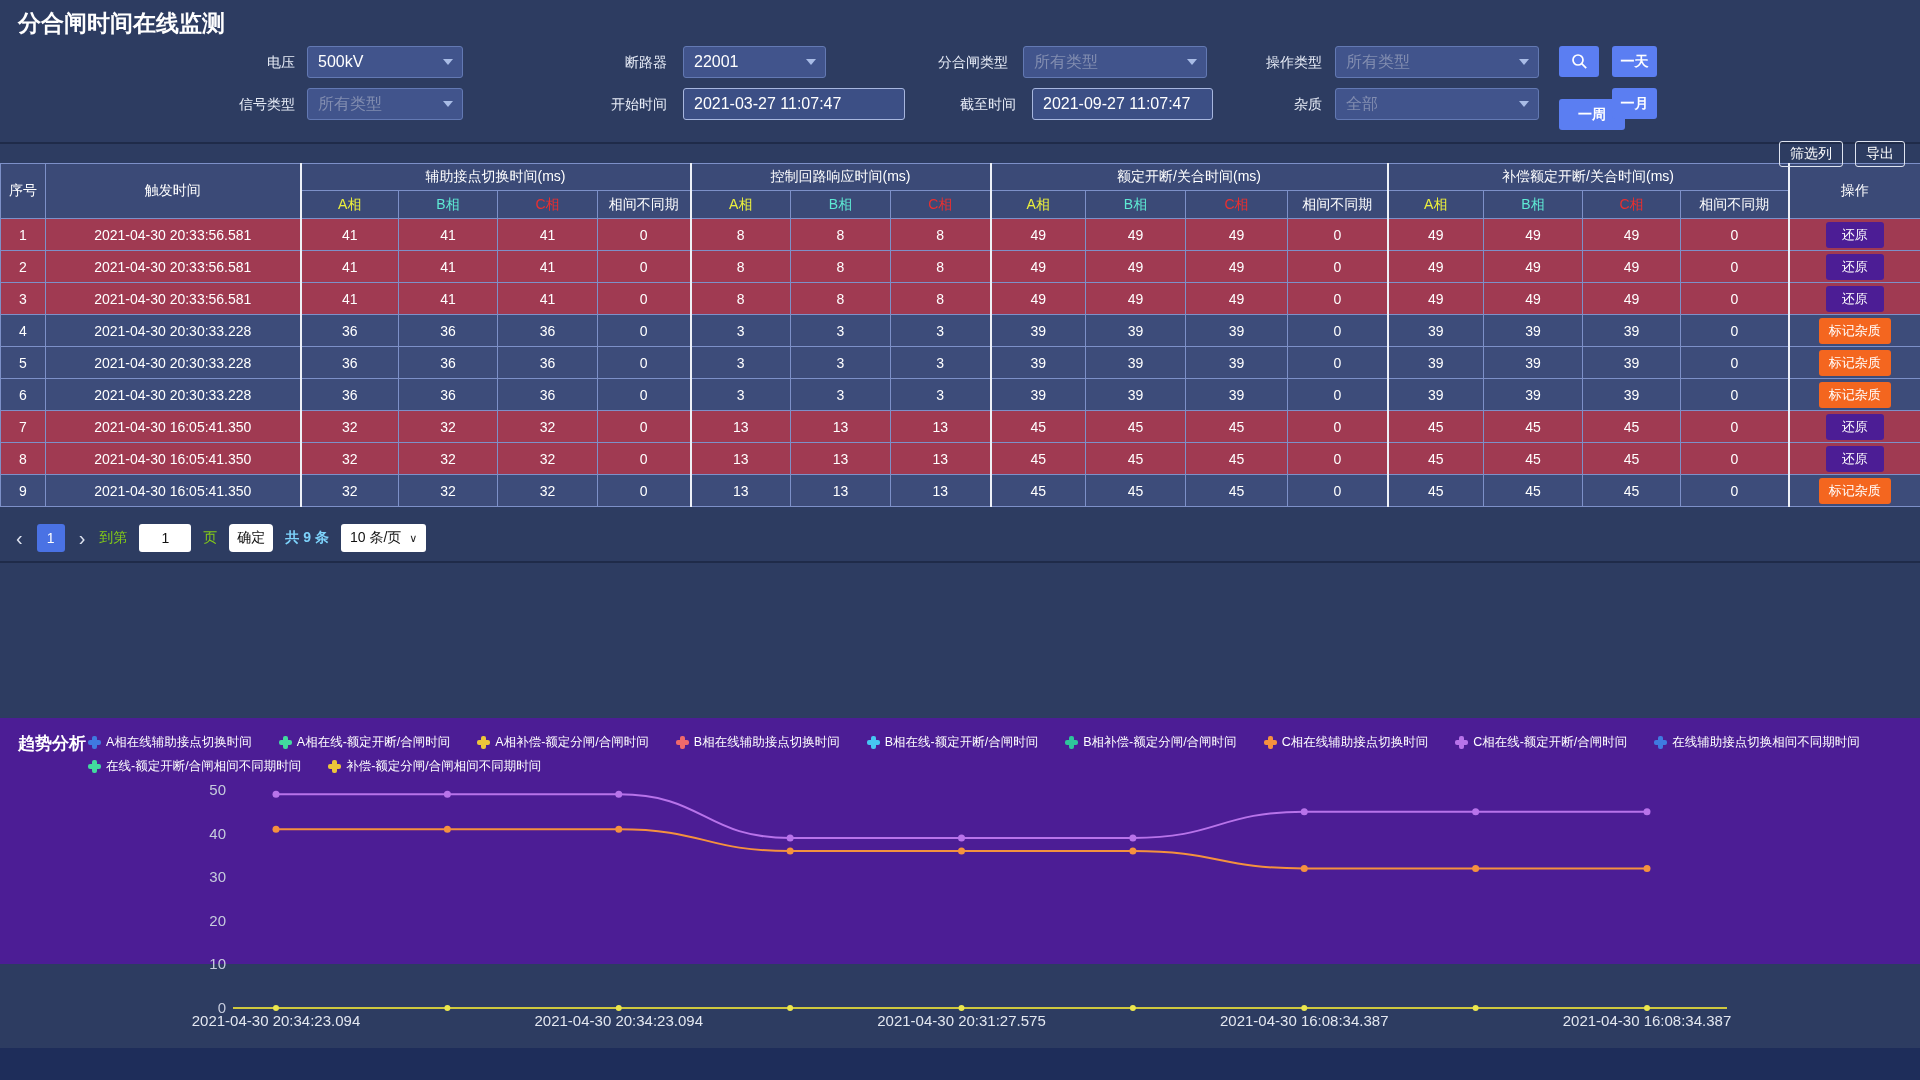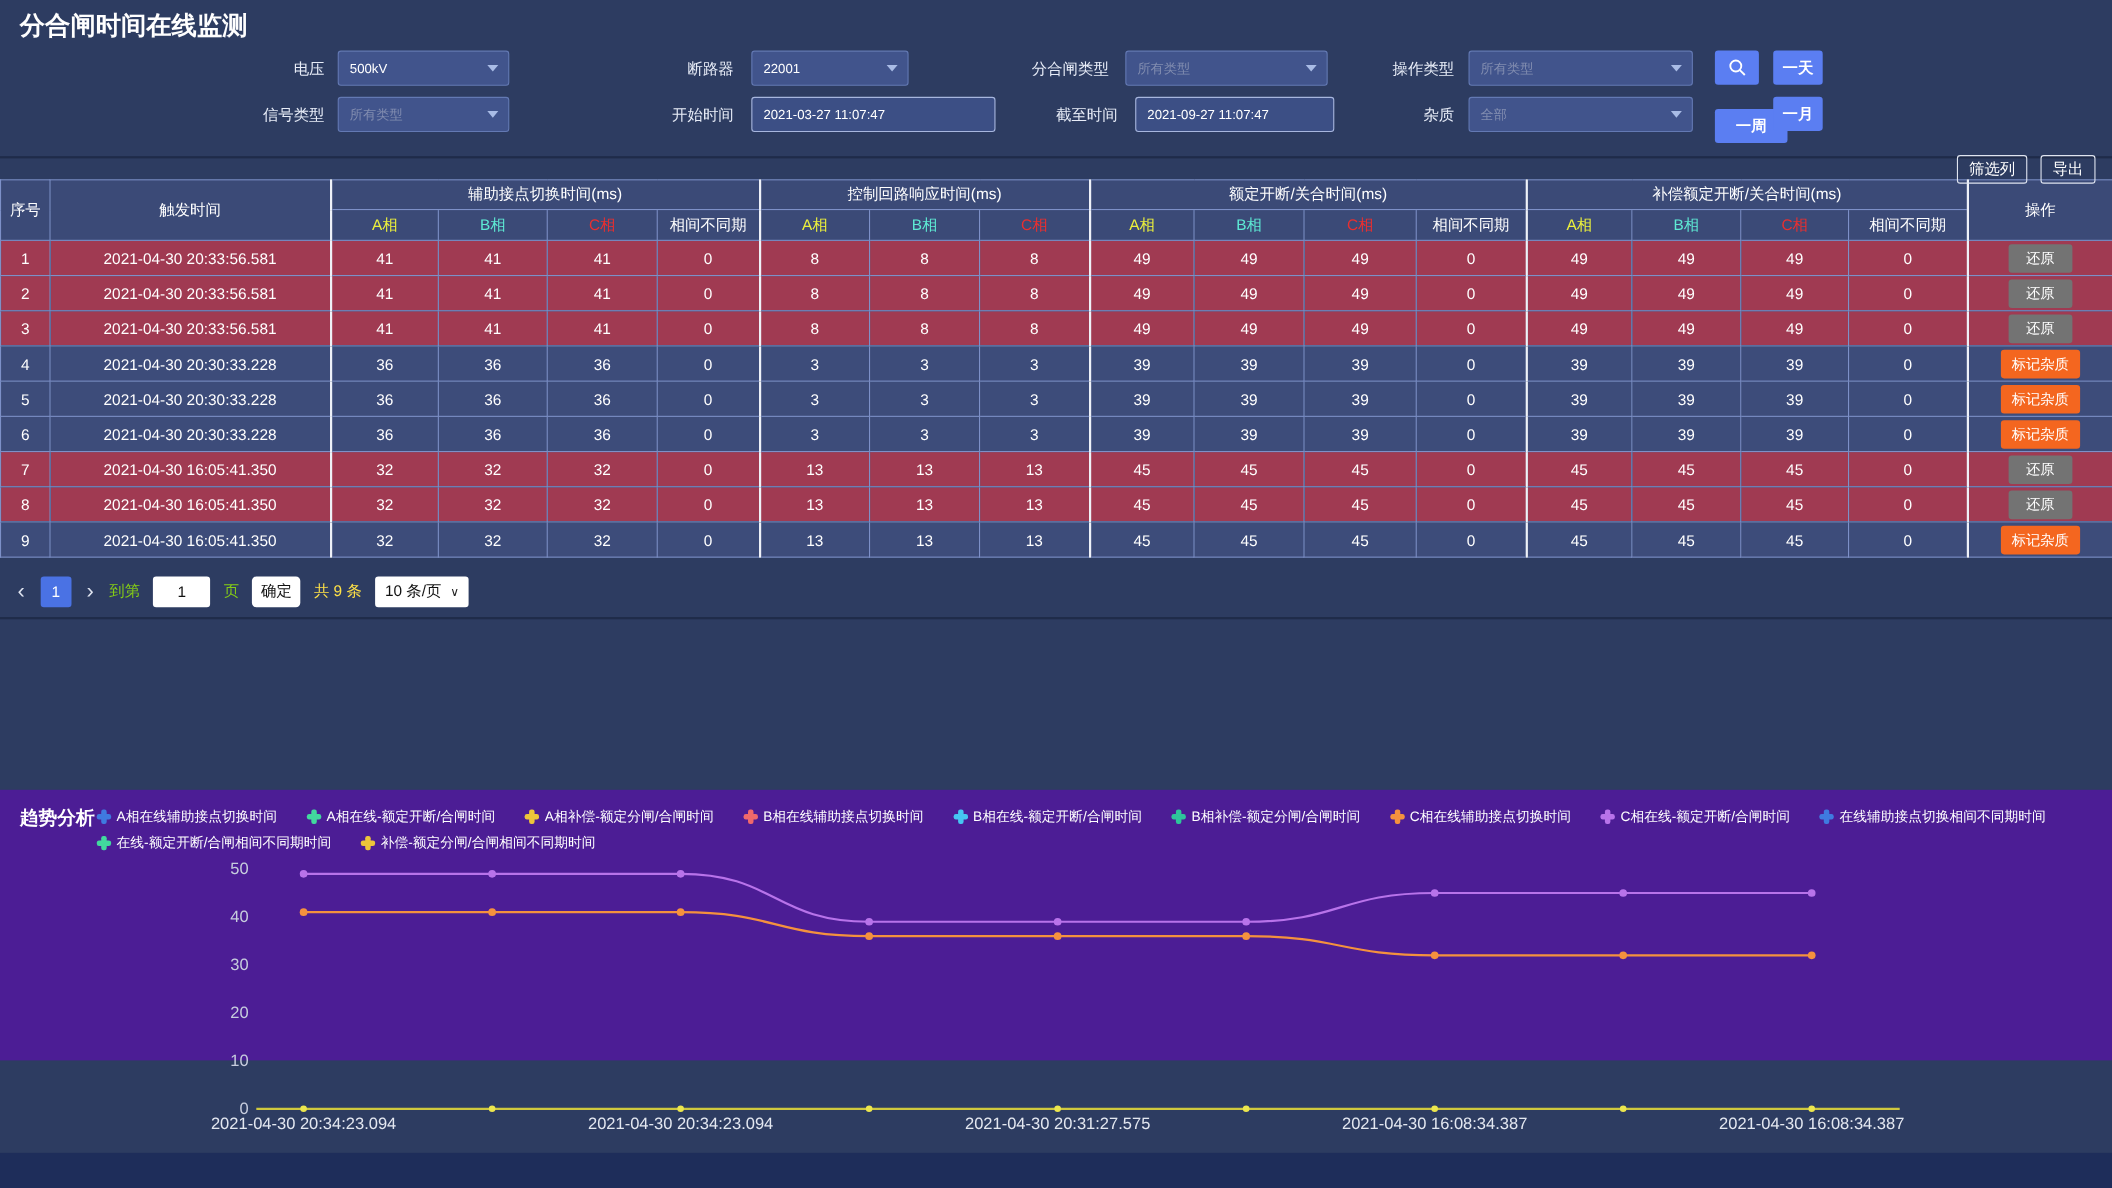--- a/index.html
+++ b/index.html
@@ -6,21 +6,21 @@
   html,body { width:1920px; height:1080px; }
   body { font-family:"Liberation Sans","DejaVu Sans",sans-serif; background:#2d3c61; color:#fff; overflow:hidden; }
   .page { position:relative; width:1920px; height:1080px; background:#2d3c61; }
 
   
   .page-title { position:absolute; left:18px; top:8px; font-size:23px; font-weight:bold; color:#fff; }
 
   
   .filters { position:absolute; left:0; top:0; width:1920px; height:140px; }
   .flabel { position:absolute; height:32px; line-height:32px; font-size:14px; color:#e8edf8; text-align:right; }
-  .fsel, .finput { position:absolute; height:32px; background:#41548c; border:1px solid #6379b3; border-radius:3px; font-size:12px; line-height:30px; padding:0 26px 0 10px; color:#fff; cursor:pointer; }
+  .fsel, .finput { position:absolute; height:32px; background:#41548c; border:1px solid #6379b3; border-radius:3px; font-size:16px; line-height:30px; padding:0 26px 0 10px; color:#fff; cursor:pointer; }
   .fsel.disabled { color:#828db0; }
   .finput { border-color:#a7b6de; background:#3c4f85; padding-right:10px; cursor:text; }
   .caret { position:absolute; right:9px; top:50%; margin-top:-3px; width:0; height:0; border-left:5px solid transparent; border-right:5px solid transparent; border-top:6px solid #a9bce6; }
   .fbtn { position:absolute; height:31px; background:#5b7ef2; border:none; border-radius:3px; color:#fff; font-size:14px; cursor:pointer; font-family:inherit; display:flex; align-items:center; justify-content:center;font-weight:bold; }
 
   
   .table-area { position:absolute; left:0; top:142px; width:1920px; border-top:2px solid #1f2b49; }
   .tbl-toolbar { height:19px; display:flex; justify-content:flex-end; align-items:center; gap:12px; padding-right:15px; }
   .tb-btn { background:transparent; border:1px solid #dfe4f0; border-radius:3px; color:#fff; font-size:14px; padding:3px 10px; cursor:pointer; font-family:inherit; }
   table#dtable { width:1920px; table-layout:fixed; border-collapse:collapse; }
@@ -30,31 +30,31 @@
   #dtable thead tr:nth-child(2) th { height:28px; }
   #dtable tbody td { height:32px; font-size:14px; color:#fff; }
   #dtable tr.marked td { background:#a03a52; }
   #dtable tr.normal td { background:#3d4c7a; }
   #dtable .gsep { border-left:2px solid #eef1f8; }
   #dtable .ph0 { color:#ecf03c; }
   #dtable .ph1 { color:#5eead4; }
   #dtable .ph2 { color:#ea2f2f; }
   #dtable .ph3 { color:#ffffff; }
   .act-btn { border:none; border-radius:3px; color:#fff; font-size:13px; padding:4px 10px; cursor:pointer; font-family:inherit; }
-  .act-btn.restore { background:#737373; padding:4px 16px; }
+  .act-btn.restore { background:#4c1d95; padding:4px 16px; }
   .act-btn.mark { background:#f4661f; }
 
   
   .pager { height:48px; margin-top:8px; display:flex; align-items:center; gap:12px; padding-left:14px; border-bottom:2px solid #1f2b49; }
   .pg-arrow { color:#dfe4f0; font-size:20px; line-height:28px; cursor:pointer; padding:0 2px; }
   .pg-num { width:28px; height:28px; background:#4a72e4; border-radius:3px; color:#fff; font-size:14px; display:flex; align-items:center; justify-content:center; cursor:pointer; }
   .pg-text { color:#84cc16; font-size:14px; }
   .pg-input { width:52px; height:28px; background:#fff; border:none; border-radius:3px; text-align:center; color:#111; font-size:14px; font-family:inherit; }
   .pg-ok { width:44px; height:28px; background:#fff; border:none; border-radius:4px; color:#111; font-size:14px; cursor:pointer; font-family:inherit; }
-  .pg-total { color:#fde047; font-size:14px; }
+  .pg-total { color:#7dd3fc; font-size:14px;font-weight:bold; }
   .pg-size { height:28px; background:#fff; border-radius:3px; color:#111; font-size:14px; display:flex; align-items:center; gap:8px; padding:0 9px; cursor:pointer; }
   .pg-size .v-caret { font-size:11px; color:#222; }
 
   
   .trend-panel { position:absolute; left:0; top:718px; width:1920px; height:246px; background:#4c1d95; }
   .trend-title { position:absolute; left:18px; top:14px; font-size:17px; font-weight:bold; color:#fff; }
   .legend { position:absolute; left:88px; display:flex; gap:27px; align-items:center; }
   .legend1 { top:16px; }
   .legend2 { top:40px; }
   .lg-item { display:flex; align-items:center; gap:5px; cursor:pointer; }

